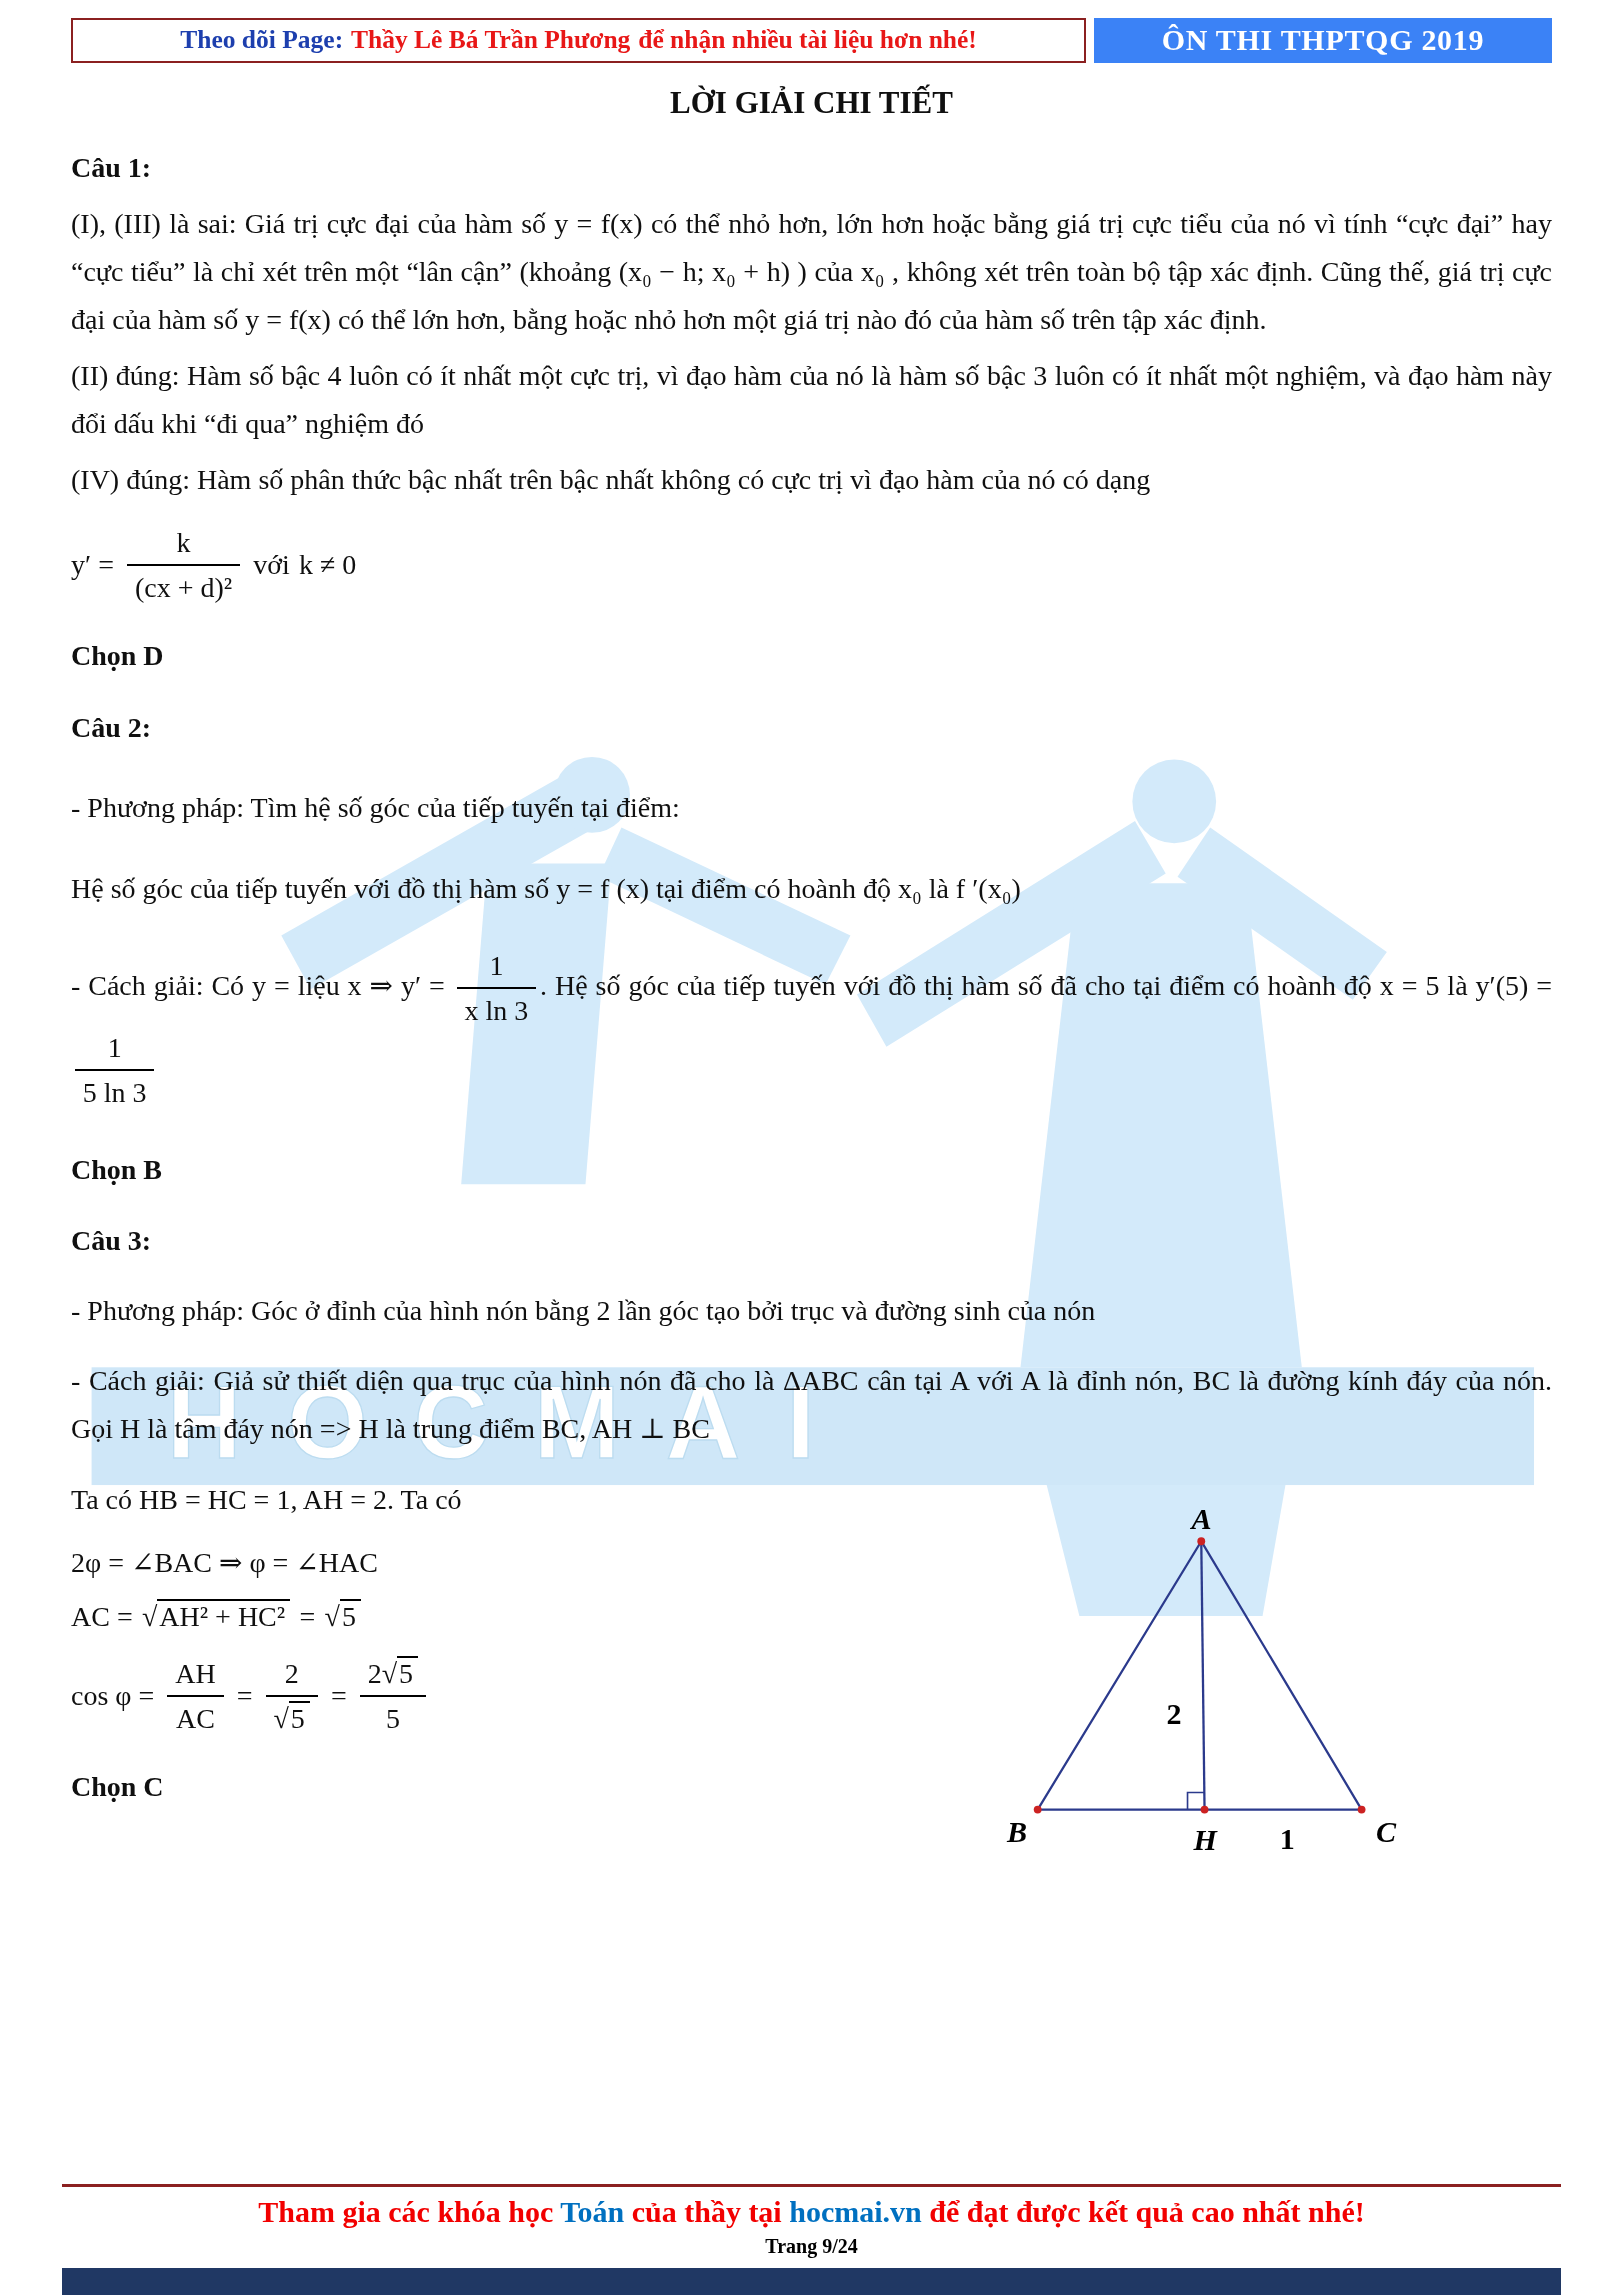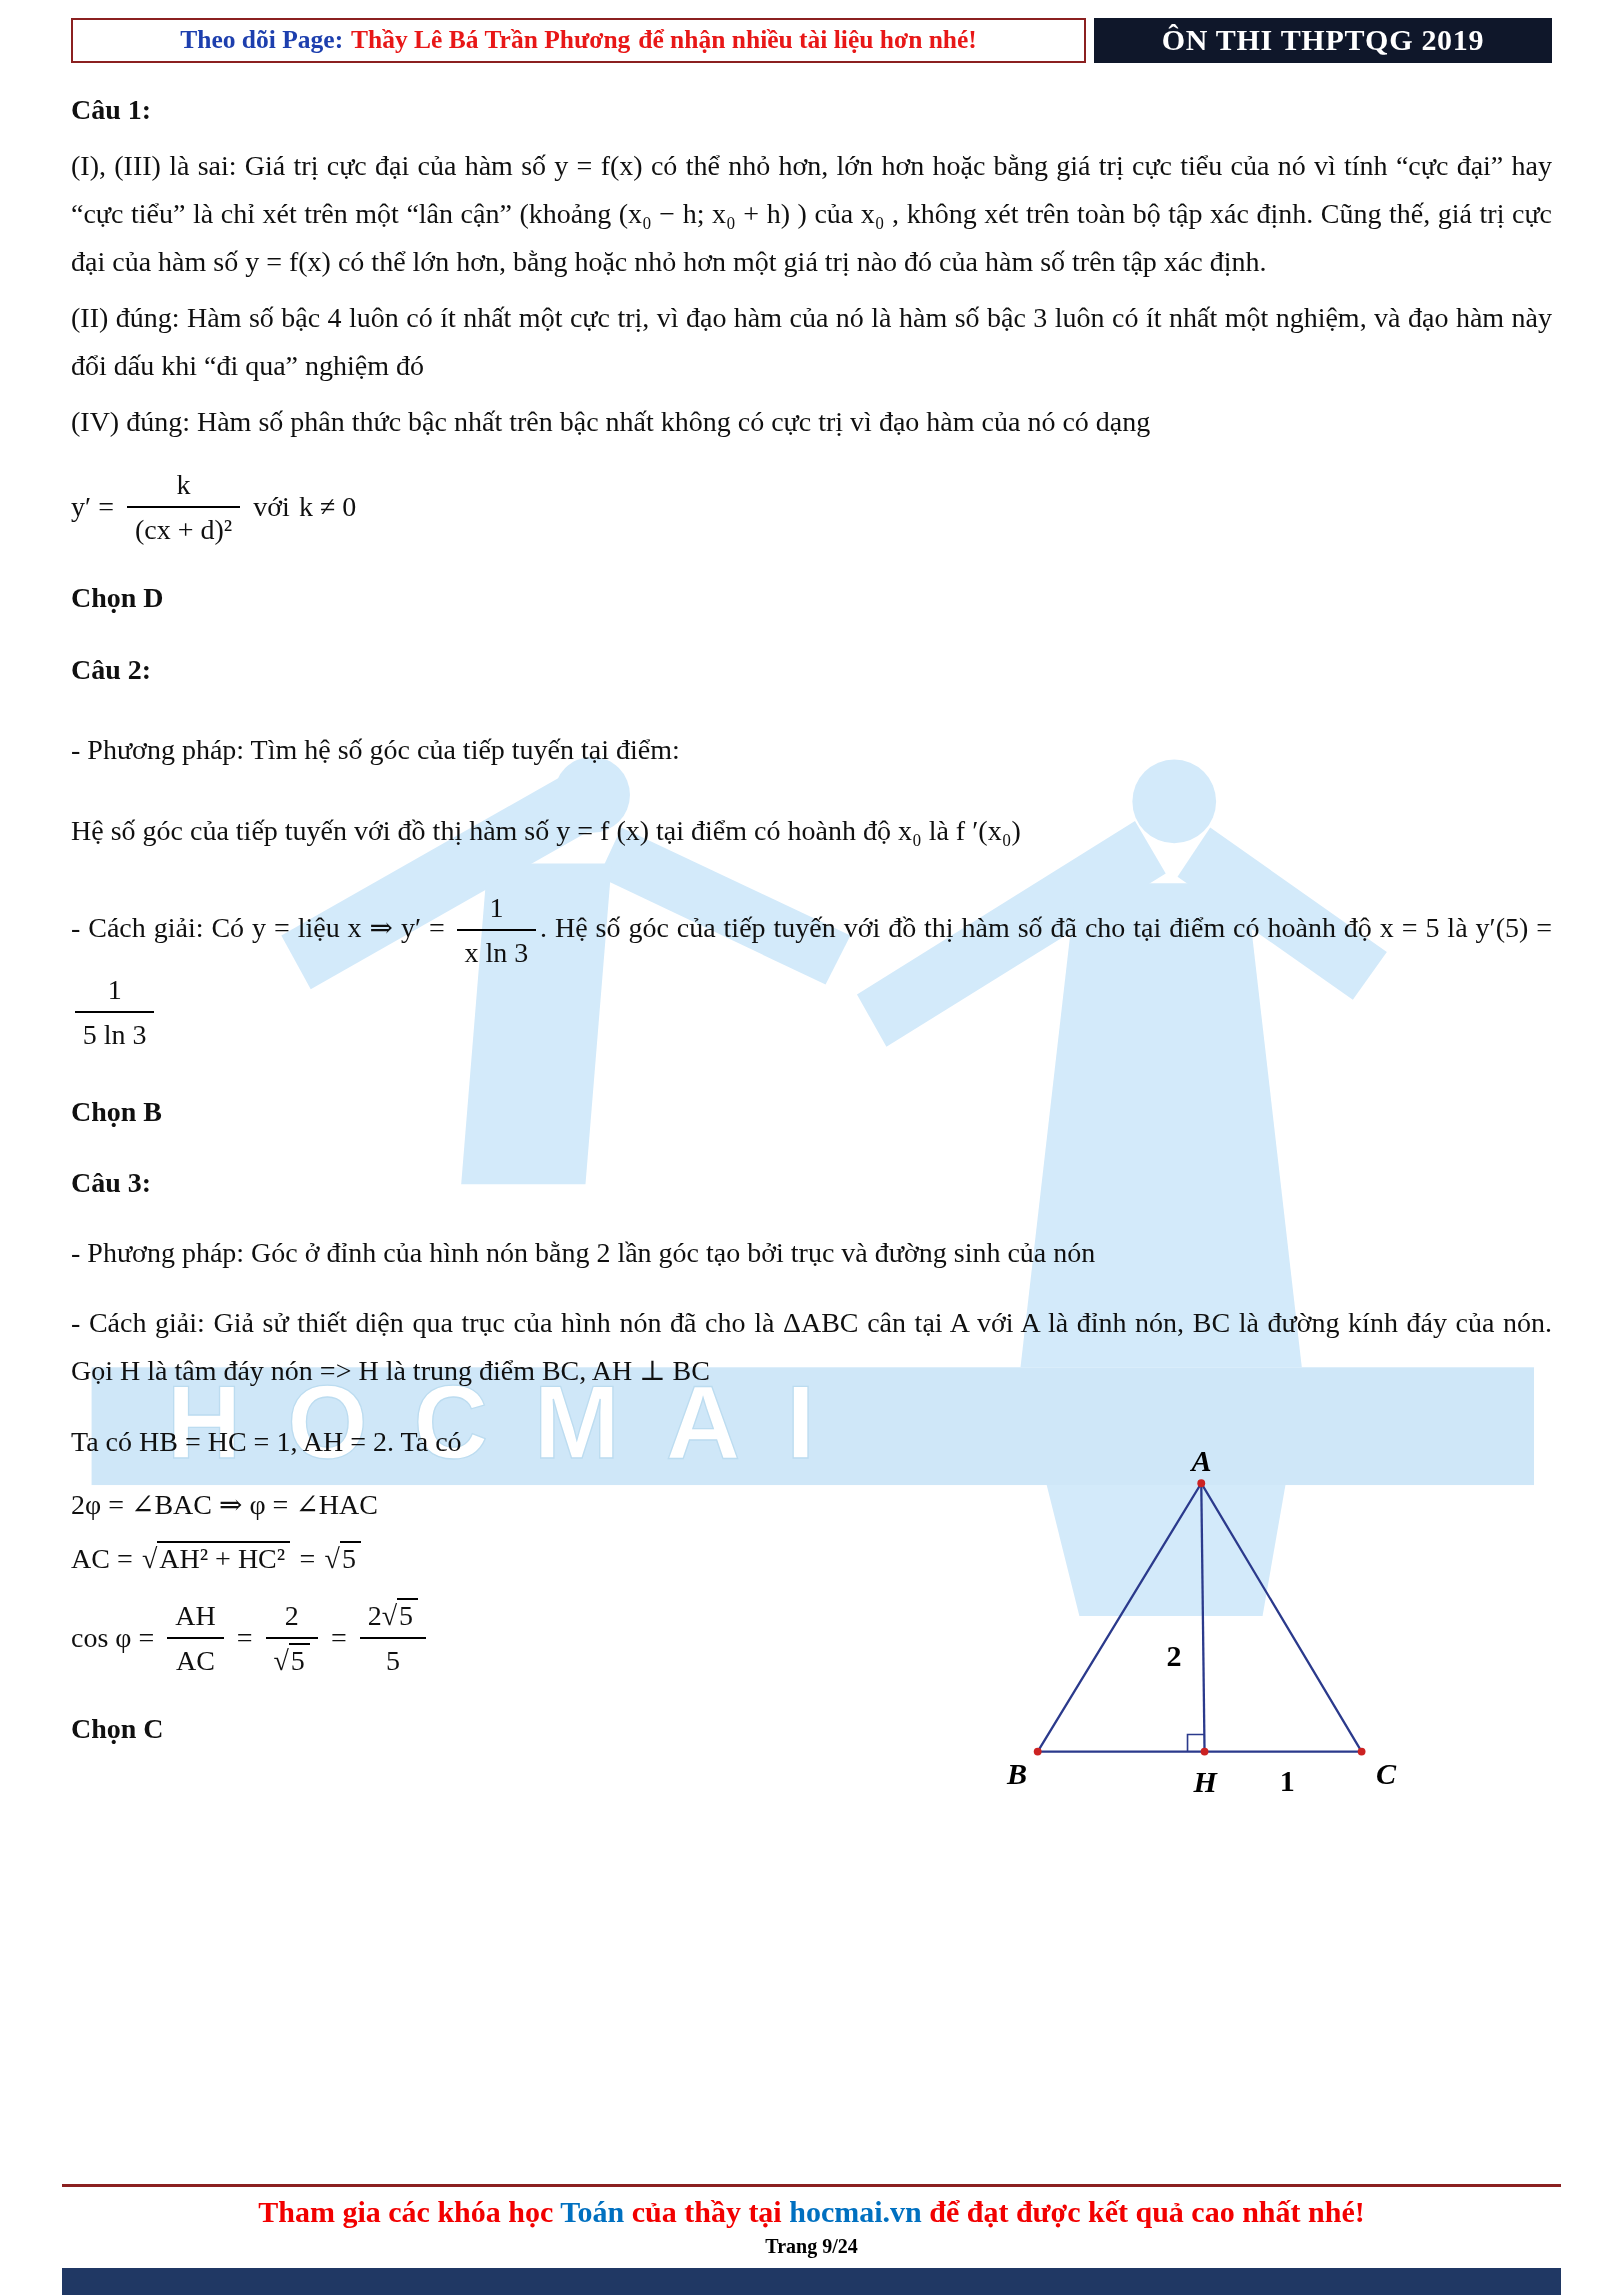--- a/index.html
+++ b/index.html
@@ -23,21 +23,21 @@
     flex: 1;
     border: 2px solid #8b2020;
     display: flex; align-items: flex-start; justify-content: center;
     font-weight: bold; font-size: 25.5px; padding: 5.2px 6.5px; gap: 7.9px;
     white-space: nowrap;
   }
   .follow-prefix { color: #1d3fae; }
   .follow-name   { color: #e81717; }
   .follow-suffix { color: #e81717; }
   .header-right {
-    width: 458px; background: #0f172a; color: #ffffff;
+    width: 458px; background: #3b82f6; color: #ffffff;
     display: flex; align-items: center; justify-content: center;
     font-weight: bold; font-size: 30px; letter-spacing: 0.7px; font-family: Liberation Serif, serif;
   }
 
   .doc-title { text-align: center; font-weight: bold; font-size: 31px; margin: 22px 0 3.9px; }
 
   .q-heading { font-weight: bold; margin: 23.6px 0 2.6px; line-height: 1.7; }
   p { margin: 7.9px 0; line-height: 1.72; text-align: justify; }
   .answer { font-weight: bold; margin: 26px 0 5.2px; line-height: 1.7; }
 
@@ -94,20 +94,21 @@
       <div class="header-left">
         <span class="follow-prefix">Theo dõi Page:</span>
         <span class="follow-name">Thầy Lê Bá Trần Phương</span>
         <span class="follow-suffix">để nhận nhiều tài liệu hơn nhé!</span>
       </div>
       <div class="header-right">
         <span>ÔN THI THPTQG 2019</span>
       </div>
     </div>
 
+    <div class="doc-title">LỜI GIẢI CHI TIẾT</div>
 
     <div class="cau1">
       <div class="q-heading">Câu 1:</div>
       <p>
         <span>(I), (III) là sai: Giá trị cực đại của hàm số y = f(x)  có thể nhỏ hơn, lớn hơn hoặc bằng giá trị cực tiểu của nó vì tính “cực đại” hay “cực tiểu” là chỉ xét trên một “lân cận” (khoảng </span><span class="math">(x₀ − h; x₀ + h)</span><span> ) của x₀ , không xét trên toàn bộ tập xác định. Cũng thế, giá trị cực đại của hàm số y = f(x) có thể lớn hơn, bằng hoặc nhỏ hơn một giá trị nào đó của hàm số trên tập xác định.</span>
       </p>
       <p>(II) đúng: Hàm số bậc 4 luôn có ít nhất một cực trị, vì đạo hàm của nó là hàm số bậc 3 luôn có ít nhất một nghiệm, và đạo hàm này đổi dấu khi “đi qua” nghiệm đó</p>
       <p>(IV) đúng: Hàm số phân thức bậc nhất trên bậc nhất không có cực trị vì đạo hàm của nó có dạng</p>
       <div class="formula-row">
         <span class="math">y′ =</span>

